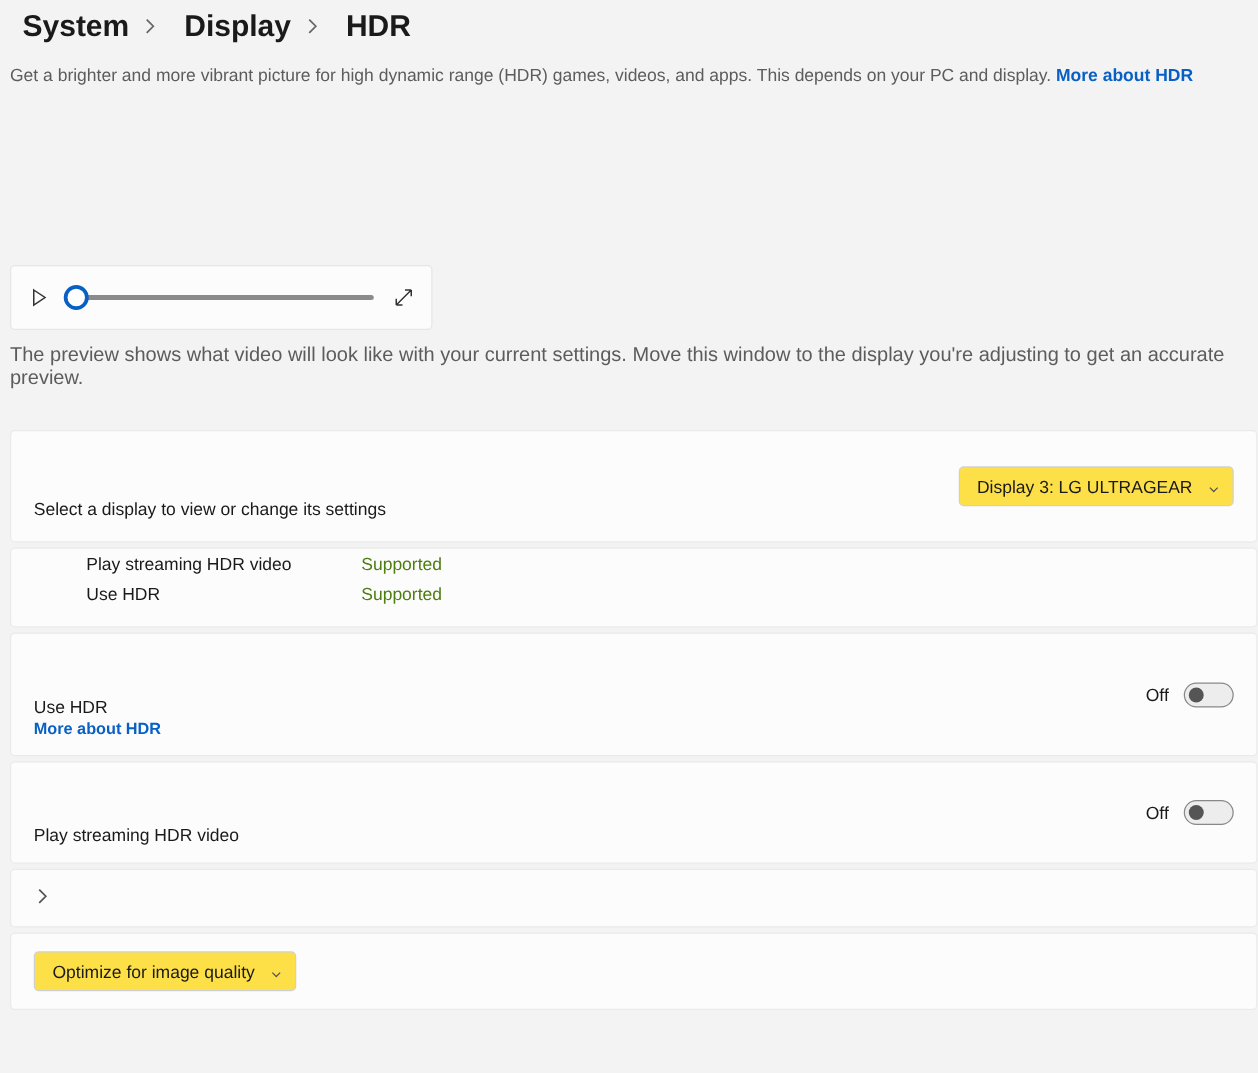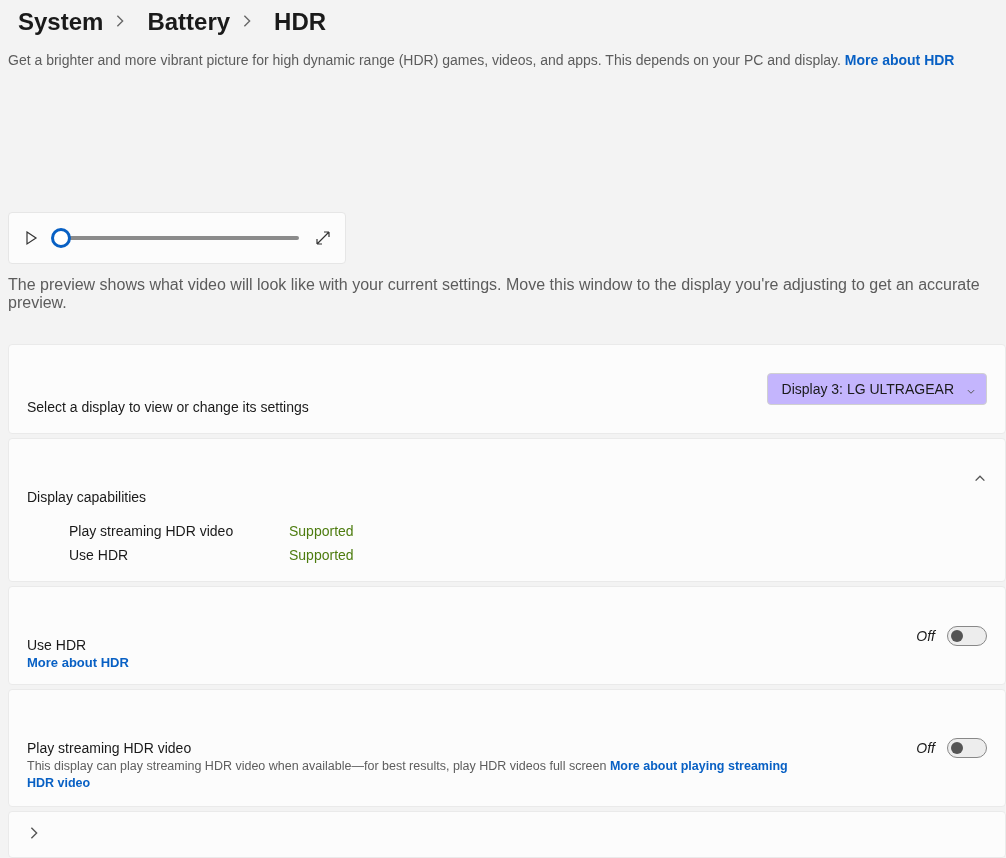--- a/index.html
+++ b/index.html
@@ -51,21 +51,21 @@
     padding:18px 18px;
   }
   .row.tight { padding:14px 18px; }
   .row .left { display:flex; flex-direction:column; gap:2px; }
   .row .title { font-size:14px; color:#1a1a1a;margin-top:36px; }
   .row .sub   { font-size:12.5px; color:#5d5d5d; line-height:1.35; max-width:780px;}
   .row .sub .link { font-size:12.5px; }
   .row .right { display:flex; align-items:center; gap:12px; }
 
   .dropdown {
-    border:1px solid #d0d0d0; border-radius:4px; background:#c4b5fd;
+    border:1px solid #d0d0d0; border-radius:4px; background:#fde047;
     padding:7px 32px 7px 14px; font-size:14px; color:#1a1a1a;
     position:relative; min-width:180px; cursor:pointer;
   }
   .dropdown .chev-down {
     position:absolute; right:10px; top:50%; transform:translateY(-50%);
     width:10px; height:10px;
   }
   .cap-body { padding:0 18px 14px 60px; }
   .cap-line { display:flex; gap:40px; padding:4px 0; font-size:14px;}
   .cap-line .k { width:180px; color:#1a1a1a;}
@@ -73,21 +73,21 @@
 
   .toggle {
     width:40px; height:20px; border-radius:10px;
     border:1px solid #888; background:#ededed; position:relative;
     cursor:pointer;
   }
   .toggle .knob {
     position:absolute; left:3px; top:50%; transform:translateY(-50%);
     width:12px; height:12px; background:#555; border-radius:50%;
   }
-  .toggle-label { font-size:14px; color:#1a1a1a;font-style:italic; }
+  .toggle-label { font-size:14px; color:#1a1a1a; }
 
   .chev-svg { width:14px; height:14px; }
   .info-dot {
     width:14px; height:14px; background:#0860c4; border-radius:50%;
     display:inline-flex; align-items:center; justify-content:center;
     color:#fff; font-size:10px; font-weight:700; margin-right:6px;
     flex-shrink:0;
   }
   .info-line { display:flex; align-items:center; }
   .small-link { color:#0860c4; font-size:13px; font-weight:600; cursor:pointer;}
@@ -95,21 +95,21 @@
 </head>
 <body>
 
 <div class="breadcrumb">
   <span class="seg">System</span>
   <span class="chev">
     <svg class="chev-svg" viewBox="0 0 16 16">
         <path d="M5 2l6 6-6 6" fill="none" stroke="#666" stroke-width="1.6"></path>
       </svg>
   </span>
-  <span class="seg">Battery</span>
+  <span class="seg">Display</span>
   <span class="chev">
     <svg class="chev-svg" viewBox="0 0 16 16">
         <path d="M5 2l6 6-6 6" fill="none" stroke="#666" stroke-width="1.6"></path>
       </svg>
   </span>
   <span class="seg cur">HDR</span>
 </div>
 
 <div class="desc-line">
   <span>Get a brighter and more vibrant picture for high dynamic range (HDR) games, videos, and apps. This depends on your PC and display. </span><span class="link">More about HDR</span>
@@ -144,28 +144,20 @@
       <span class="chev-down">
         <svg viewBox="0 0 16 16" width="10" height="10">
             <path d="M3 5l5 5 5-5" fill="none" stroke="#555" stroke-width="1.6"></path>
           </svg>
       </span>
     </div>
   </div>
 </div>
 
 <div class="panel">
-  <div class="row tight">
-    <div class="title">Display capabilities</div>
-    <span>
-      <svg class="chev-svg" viewBox="0 0 16 16">
-          <path d="M3 11l5-5 5 5" fill="none" stroke="#555" stroke-width="1.6"></path>
-        </svg>
-    </span>
-  </div>
   <div class="cap-body">
     <div class="cap-line">
       <span class="k">Play streaming HDR video</span>
       <span class="v">Supported</span>
     </div>
     <div class="cap-line">
       <span class="k">Use HDR</span>
       <span class="v">Supported</span>
     </div>
   </div>
@@ -183,23 +175,20 @@
           <div class="knob"></div>
         </div>
     </div>
   </div>
 </div>
 
 <div class="panel">
   <div class="row tight">
     <div class="left">
       <span class="title">Play streaming HDR video</span>
-      <span class="sub">
-        <span>This display can play streaming HDR video when available—for best results, play HDR videos full screen  </span><span class="link">More about playing streaming HDR video</span>
-      </span>
     </div>
     <div class="right">
       <span class="toggle-label">Off</span>
       <div class="toggle">
           <div class="knob"></div>
         </div>
     </div>
   </div>
 </div>
 

